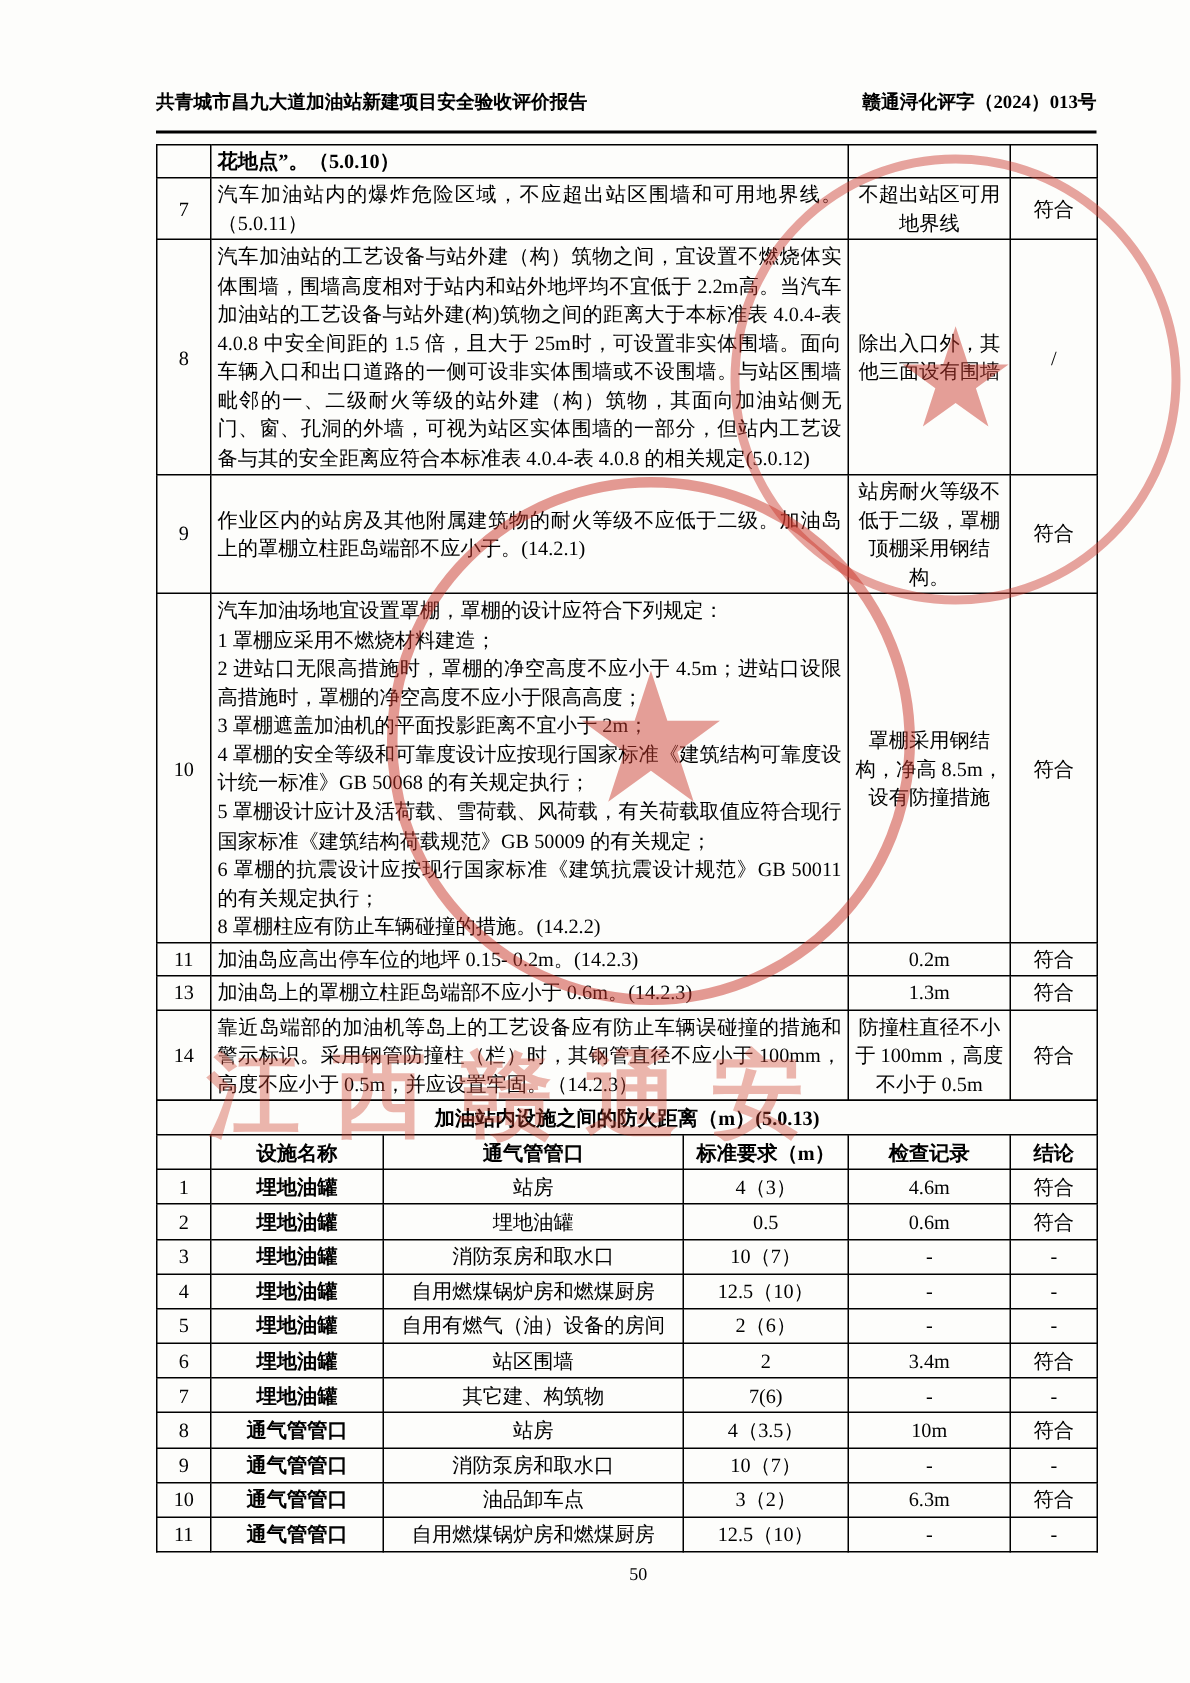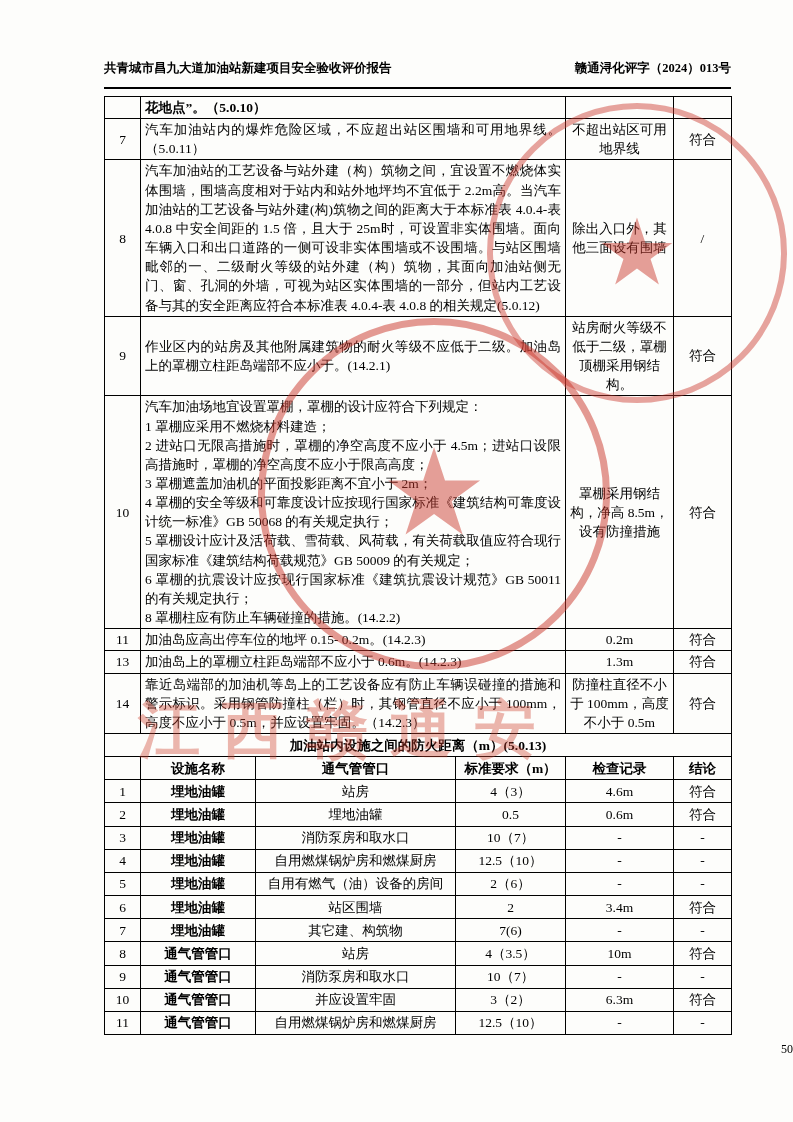--- a/index.html
+++ b/index.html
@@ -47,21 +47,21 @@
   .rec   { text-align: center; margin-top: 12px; }
   .con   { text-align: center; }
   .bold  { font-weight: bold; margin-left: 41px; }
   .t2 td { text-align: center; padding: 1.5px 3px; }
   .t2 .facility { font-weight: bold; }
   .t2-title { font-weight: bold; text-align: center; }
   .t2-head td { font-weight: bold; }
   .page-footer {
     position: absolute;
     top: 1042px; left: 16px; right: 0;
-    text-align: right;
+    text-align: center;
     font-size: 12px;
     margin-left: 42px;
   }
   
   .wm { position: absolute; pointer-events: none; z-index: 5; }
   .seal {
     border-radius: 50%;
     display: flex; align-items: center; justify-content: center;
   }
   .seal-big {
@@ -249,21 +249,21 @@
       <td>9</td>
       <td class="facility">通气管管口</td>
       <td>消防泵房和取水口</td>
       <td>10（7）</td>
       <td>-</td>
       <td>-</td>
     </tr>
     <tr>
       <td>10</td>
       <td class="facility">通气管管口</td>
-      <td>并应设置牢固</td>
+      <td>油品卸车点</td>
       <td>3（2）</td>
       <td>6.3m</td>
       <td>符合</td>
     </tr>
     <tr>
       <td>11</td>
       <td class="facility">通气管管口</td>
       <td>自用燃煤锅炉房和燃煤厨房</td>
       <td>12.5（10）</td>
       <td>-</td>

